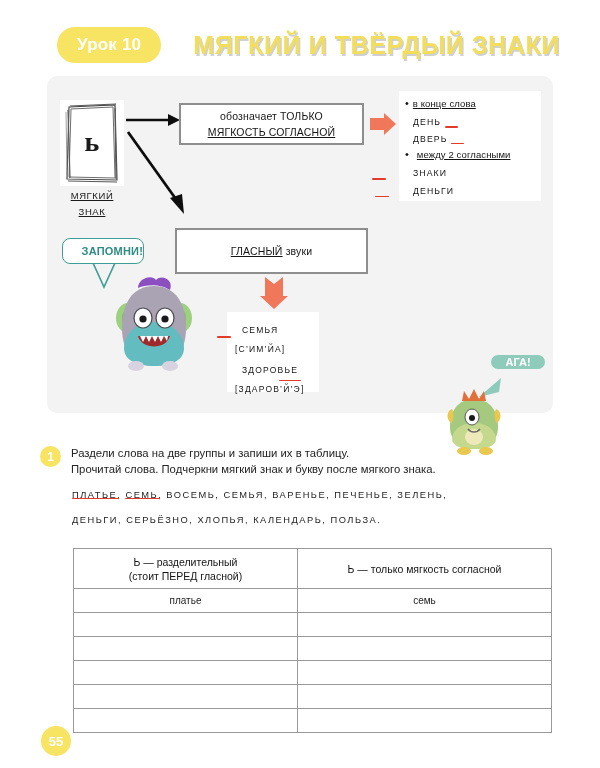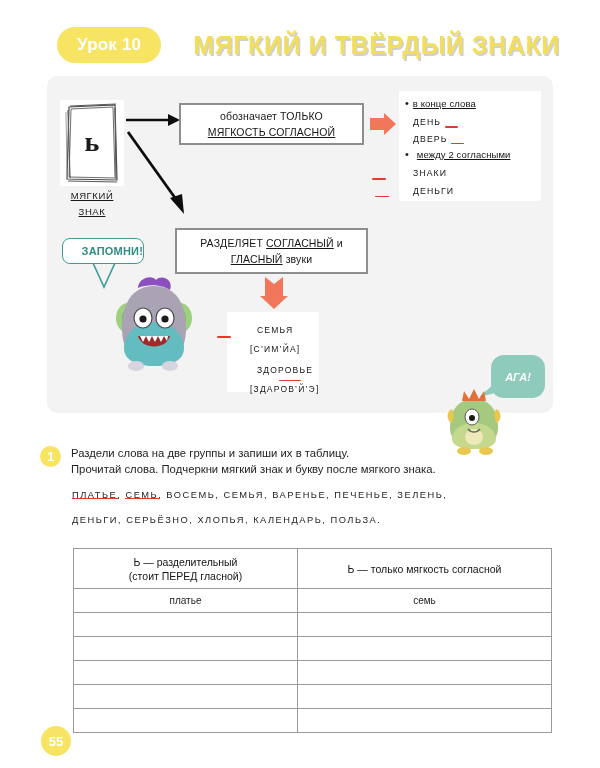--- a/index.html
+++ b/index.html
@@ -136,38 +136,38 @@
     letter-spacing: .2px;
   }
   .bubble-tail { position: absolute; left: 44px; top: 187px; width: 26px; height: 26px; }
 
   
   .monster-left { position: absolute; left: 65px; top: 198px; width: 84px; height: 98px; }
   
   .monster-right { position: absolute; left: 397px; top: 313px; width: 60px; height: 66px; }
   .aga-bubble {
     position: absolute; left: 444px; top: 279px;
-    width: 54px; height: 43px;
+    width: 54px; height: 14px;
     background: #8FCBBB; border-radius: 13px;
-    display: flex; align-items: center; justify-content: center; font-style: italic;
+    display: flex; align-items: center; justify-content: center;
   }
   .aga-bubble span { color: #ffffff; font-size: 11px; font-weight: bold; }
   .aga-tail { position: absolute; left: 430px; top: 300px; width: 24px; height: 22px; }
 
   
   .transcript-card {
     position: absolute; left: 180px; top: 236px;
     width: 92px; height: 80px;
     background: #ffffff;
     padding: 7px 8px;
   }
   .tr-line {
     font-size: 8.5px; color: #141414;
     letter-spacing: 1.2px; line-height: 19px;
-    position: relative; display: inline-block; margin-left: 15px;
+    position: relative; display: inline-block;
   }
   .tr-indent { padding-left: 7px; }
 
   
   .task {
     position: absolute; left: 40px; top: 445px;
     width: 520px;
   }
   .task-row { display: flex; align-items: flex-start; gap: 10px; }
   .task-num {
@@ -294,25 +294,20 @@
         <span class="ex-word">ЗНАКИ</span>
         <span class="redmark" style="width:14px; margin-left:-33px; margin-top:-4px;"></span>
       </div>
       <div>
         <span class="ex-word">ДЕНЬГИ</span>
         <span class="redmark" style="width:14px; margin-left:-30px; margin-top:-4px;"></span>
       </div>
     </div>
 
     <div class="rule-box rule-box-2">
-      <div class="rule-line">
-        <span>РАЗДЕЛЯЕТ</span>
-        <span class="u">СОГЛАСНЫЙ</span>
-        <span>и</span>
-      </div>
       <div class="rule-line">
         <span class="u">ГЛАСНЫЙ</span>
         <span>звуки</span>
       </div>
     </div>
 
     <svg class="coral-arrow-down" viewBox="0 0 30 34">
       <path d="M6,1 L15,8 L24,1 L24,20 L29,20 L15,33 L1,20 L6,20 Z" fill="#F0775A"></path>
     </svg>
 

